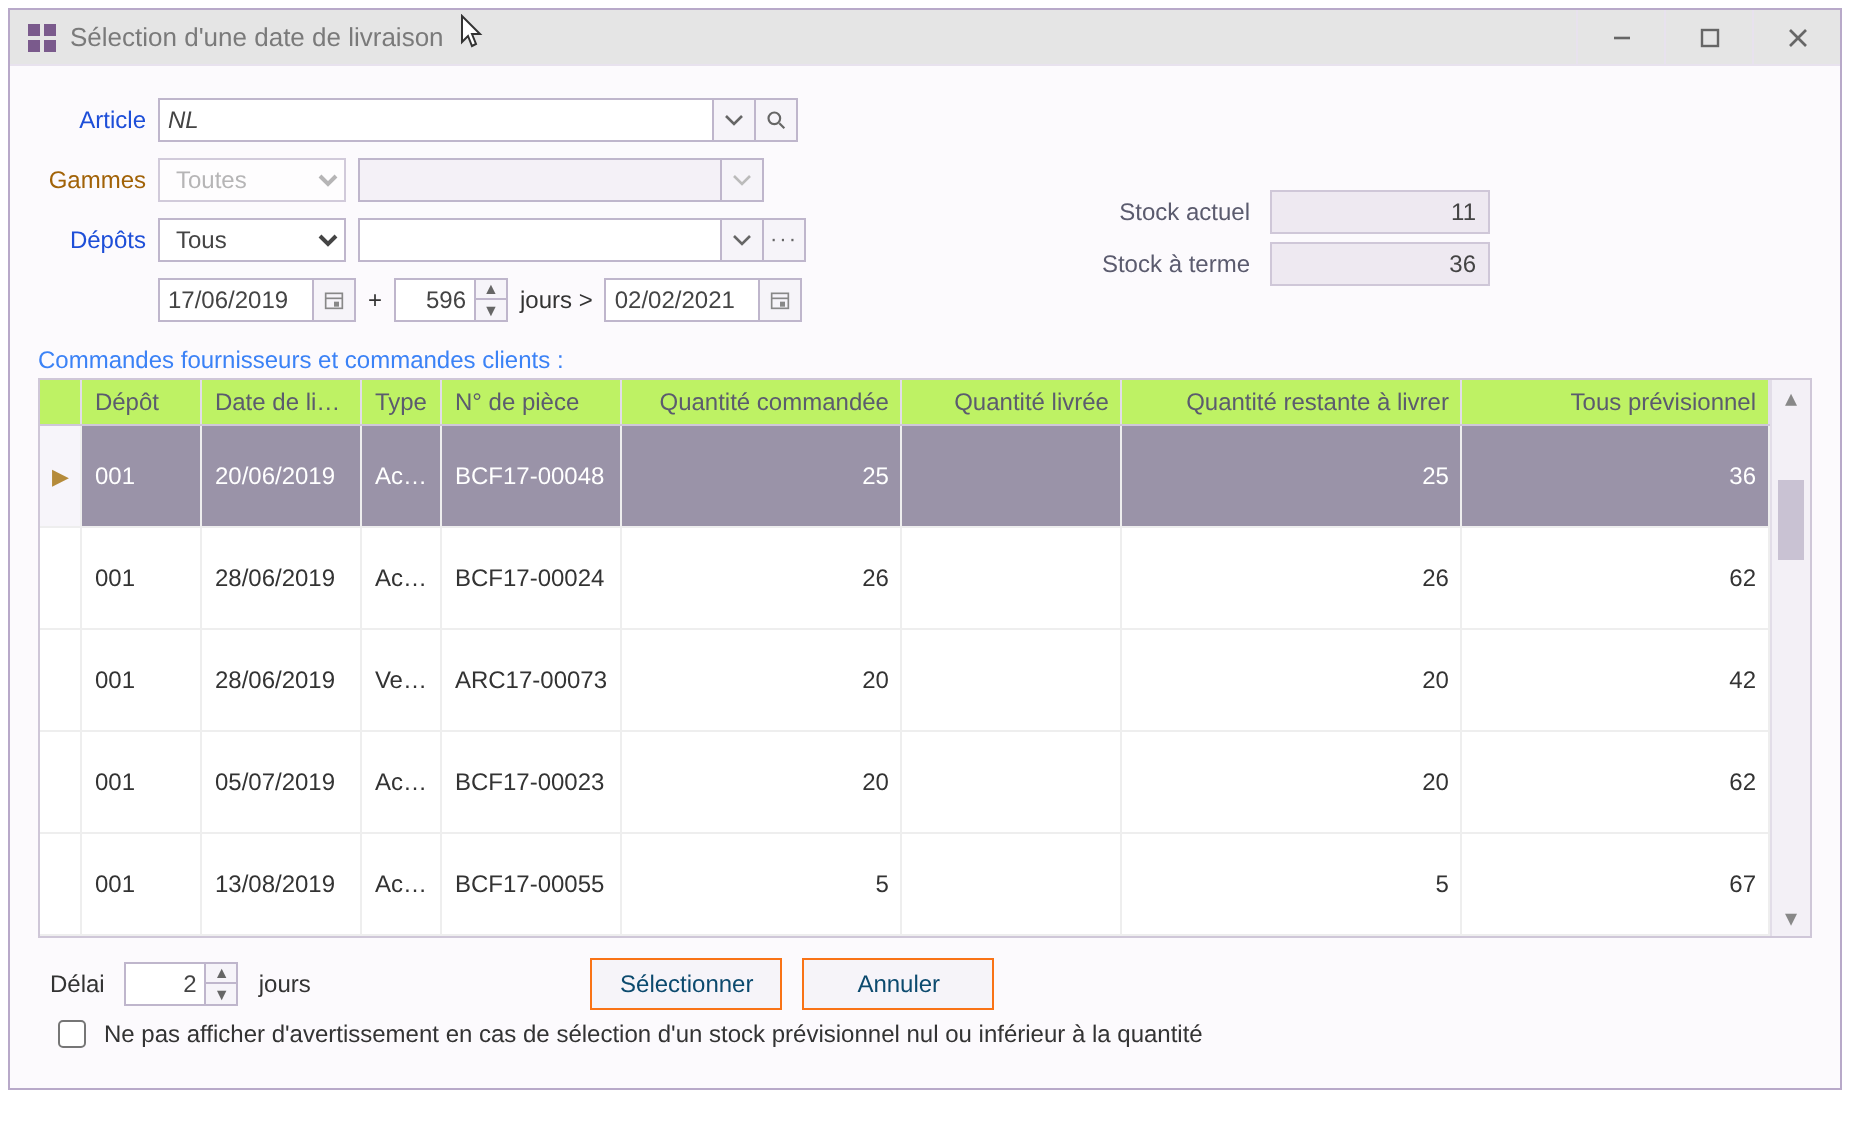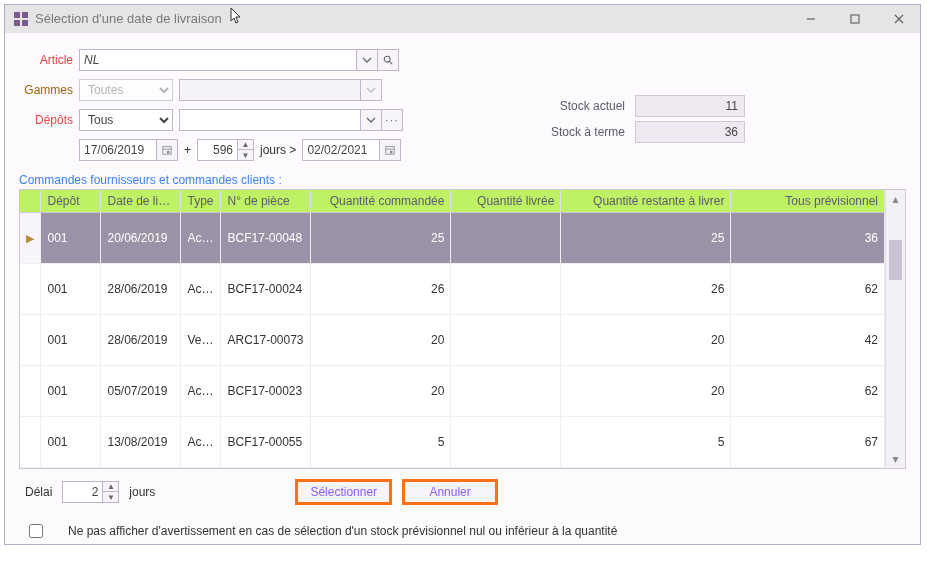--- a/index.html
+++ b/index.html
@@ -42,21 +42,21 @@
   .cursor-arrow {
     position:absolute; left:225px; top:2px; pointer-events:none;
   }
   .content {
     padding: 14px 14px 8px 14px;
     position: relative;
   }
   .form-row {
     display:flex; align-items:center; height:26px; margin-bottom:4px;
   }
-  .lbl { width: 60px; text-align:right; padding-right:6px; color:#ef4444;}
+  .lbl { width: 60px; text-align:right; padding-right:6px; color:#1d4ed8;}
   .lbl.dim { color:#a16207;}
   input[type=text], .field, select {
     height: 22px; border:1px solid #bfb6cc; background:#fff;
     font: inherit; padding: 0 4px; color:#444;
   }
   .field-ro { background:#eee9f1; color:#6a6a74;}
   .btn-icon {
     width:22px; height:22px; border:1px solid #bfb6cc; background:#f6f4f9;
     display:inline-flex; align-items:center; justify-content:center;
     margin-left:-1px; color:#666;
@@ -95,24 +95,24 @@
   .rowmark { width:18px;}
   .caret-right { color:#b58b3a; font-size:11px;}
   .bottombar { padding:10px 6px;}
   .bottombar .row1 { display:flex; align-items:center; gap:10px;}
   .spin { display:inline-flex; align-items:stretch;}
   .spin input{ width:40px; text-align:right; padding-right:4px; border-right:none;}
   .spin .arrows{ display:flex; flex-direction:column; border:1px solid #bfb6cc;}
   .spin .arrows span{ width:15px; height:10px; display:flex; align-items:center; justify-content:center; font-size:8px; background:#f6f4f9; color:#666;}
   .spin .arrows span:first-child{ border-bottom:1px solid #bfb6cc;}
   button.std {
-    height:26px; min-width:96px; padding:0 12px; border:3px solid #f97316; background:#f6f4f9;
-    font:inherit; color:#8b5cf6;
-  }
-  .chk-row { margin-top:16px; display:flex; align-items:center; gap:22px;}
+    height:26px; min-width:96px; padding:0 12px; border:1px solid #f97316; background:#f6f4f9;
+    font:inherit; color:#0c4a6e;
+  }
+  .chk-row { margin-top:2px; display:flex; align-items:center; gap:6px;}
   .chk-row input{ width:14px; height:14px;}
   .th-r { text-align:right !important;}
 </style>
 </head>
 <body>
 
 <div class="window">
 
   <div class="titlebar">
     <div class="app-icon">

